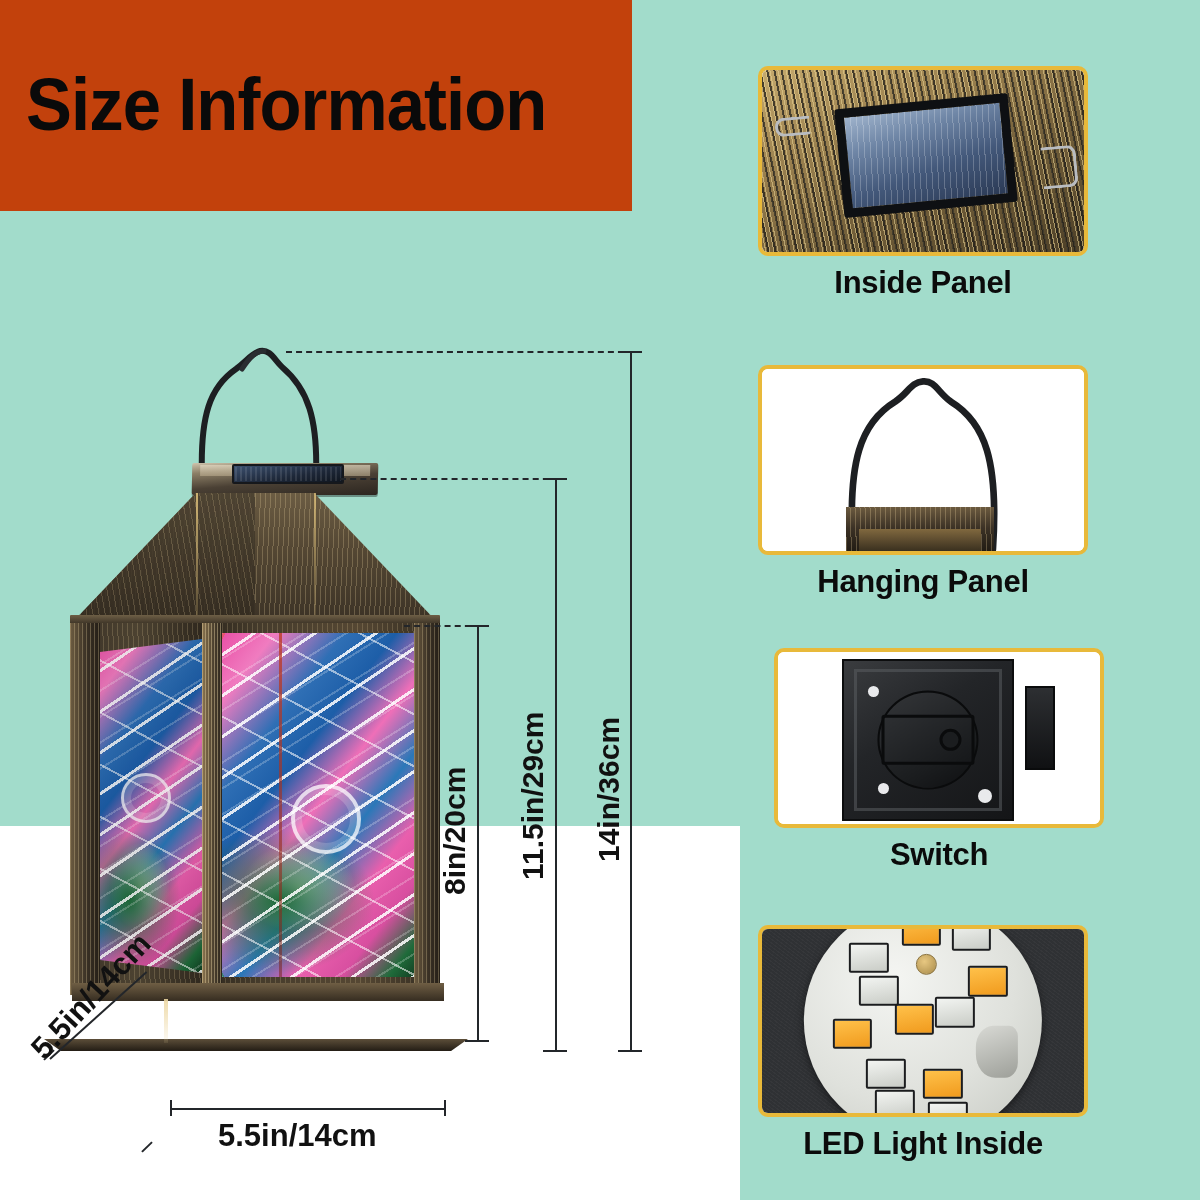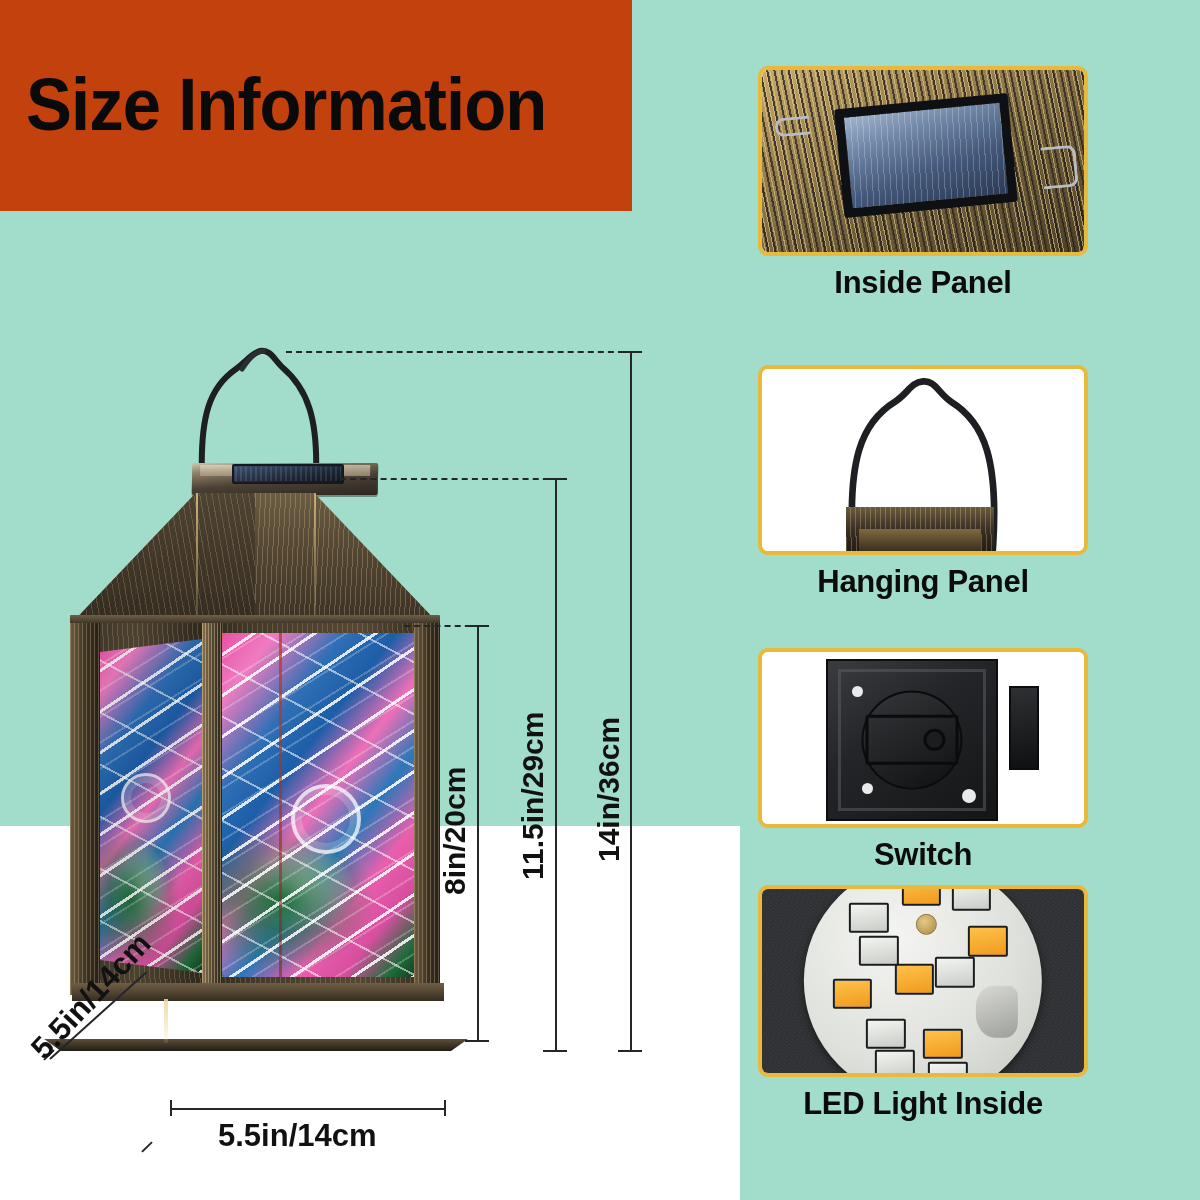--- a/index.html
+++ b/index.html
@@ -456,40 +456,40 @@
         <svg viewBox="0 0 330 190" width="100%" height="100%">
           <path d="M92 188 C86 96 100 56 136 34 C150 25 152 14 165 13 C178 12 180 24 194 34 C230 56 244 96 238 188" fill="none" stroke="#1d1f22" stroke-width="7" stroke-linecap="round"></path>
         </svg>
         <div class="hh-base"></div>
         <div class="hh-base2"></div>
       </div>
     </div>
     <div class="card-label">Hanging Panel</div>
   </div>
 
-  <div class="card" style="top:648px;">
+  <div class="card" style="top:648px;margin-left:16px;">
     <div class="card-img" style="height:180px;">
       <div class="sw-wrap">
         <div class="sw-plate">
           <div class="sw-inner"></div>
           <div class="sw-circle"></div>
           <div class="sw-rect">
               <div class="sw-knob"></div>
             </div>
           <div class="sw-screw" style="left:14%;top:16%;"></div>
           <div class="sw-screw" style="left:20%;bottom:16%;"></div>
           <div class="sw-screw" style="right:12%;bottom:10%;width:14px;height:14px;"></div>
         </div>
         <div class="sw-tab"></div>
       </div>
     </div>
     <div class="card-label">Switch</div>
   </div>
 
-  <div class="card" style="top:885px;">
+  <div class="card" style="top:925px;">
     <div class="card-img" style="height:192px;">
       <div class="led-wrap">
         <div class="led-disc">
           <div class="led-center"></div>
           <div class="chip amber" style="left:41%;top:6%;"></div>
           <div class="chip clear" style="left:62%;top:8%;"></div>
           <div class="chip clear" style="left:19%;top:17%;"></div>
           <div class="chip clear" style="left:23%;top:31%;"></div>
           <div class="chip amber" style="left:69%;top:27%;"></div>
           <div class="chip amber" style="left:38%;top:43%;"></div>

